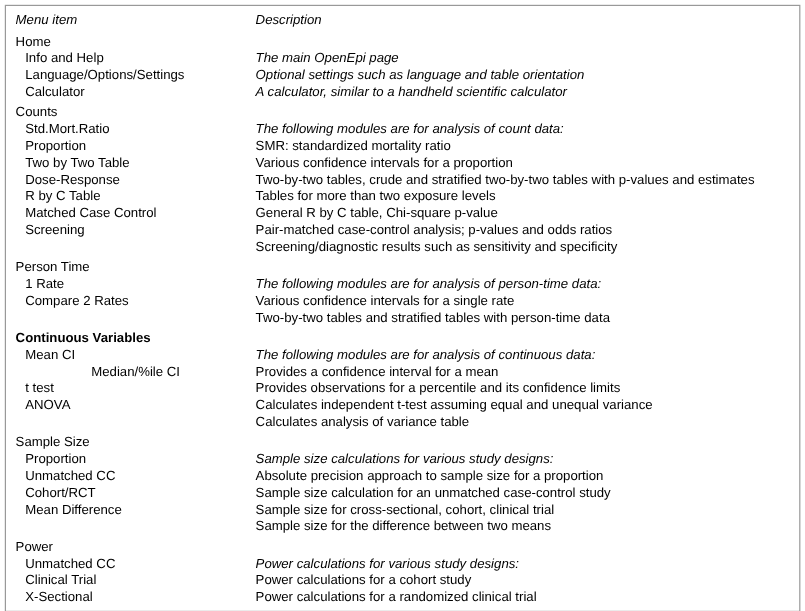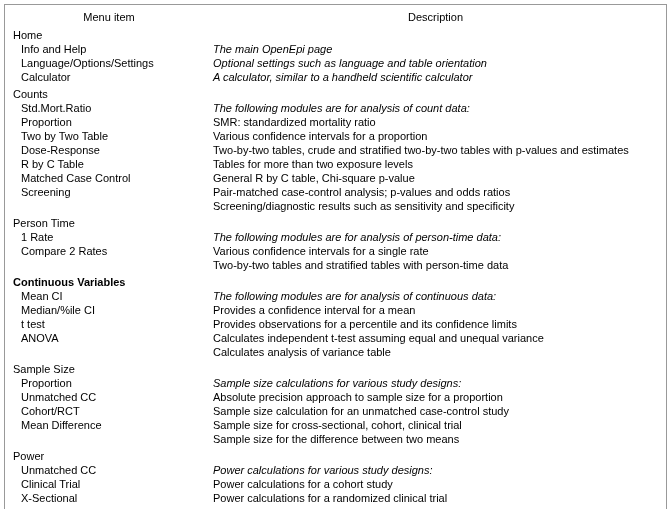--- a/index.html
+++ b/index.html
@@ -18,22 +18,23 @@
     .container {
       border: 1px solid #999;
       margin: 4px;
       padding: 4px;
     }
     table {
       width: 100%;
       border-collapse: collapse;
     }
     th {
+      font-style: italic;
       font-weight: normal;
-      text-align: center;
+      text-align: left;
       padding: 2px 4px;
       vertical-align: top;
     }
     td {
       padding: 1px 4px;
       vertical-align: top;
     }
   </style>
 </head>
 <body>
@@ -121,21 +122,21 @@
         </tr>
         <tr>
           <td style="padding-top: 4px; font-weight: bold;">Continuous Variables</td>
           <td></td>
         </tr>
         <tr>
           <td style="padding-left: 12px;">Mean CI</td>
           <td><span style="font-style: italic;">The following modules are for analysis of continuous data:</span></td>
         </tr>
         <tr>
-          <td style="padding-left: 12px;">Median/%ile CI</td>
+          <td style="padding-left: 12px; text-align: center;">Median/%ile CI</td>
           <td>Provides a confidence interval for a mean</td>
         </tr>
         <tr>
           <td style="padding-left: 12px;">t test</td>
           <td>Provides observations for a percentile and its confidence limits</td>
         </tr>
         <tr>
           <td style="padding-left: 12px;">ANOVA</td>
           <td>Calculates independent t-test assuming equal and unequal variance</td>
         </tr>

